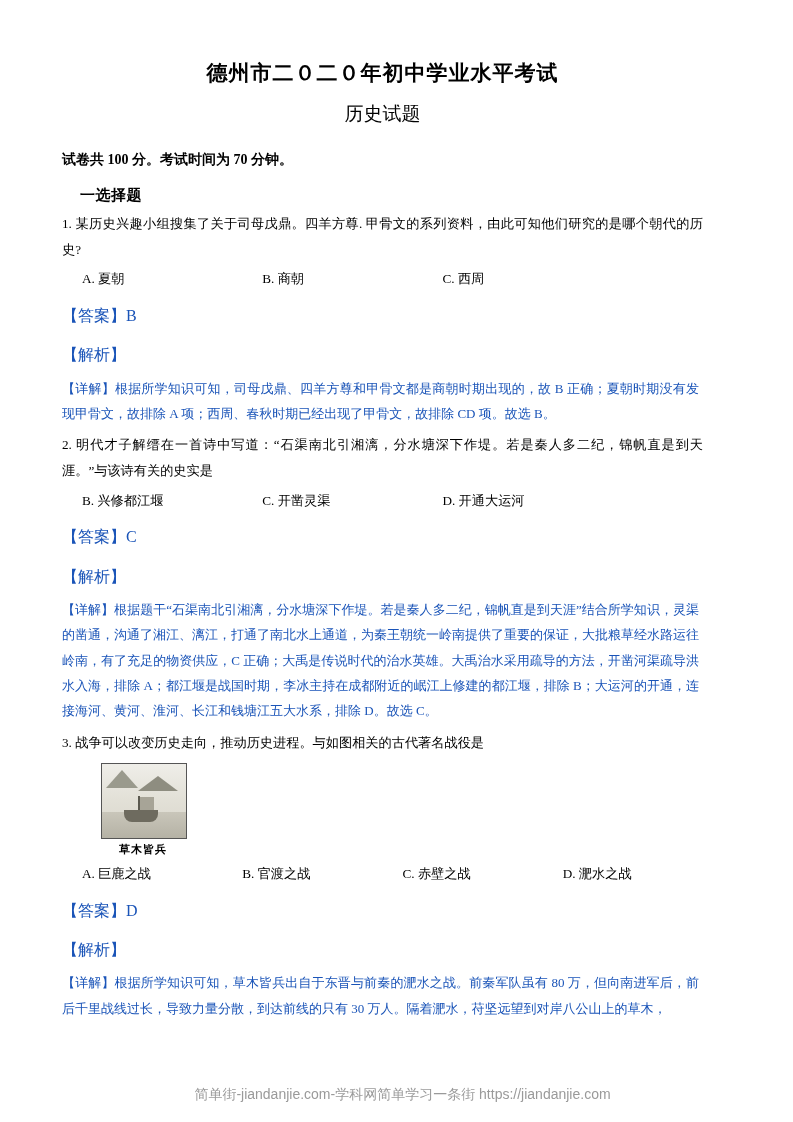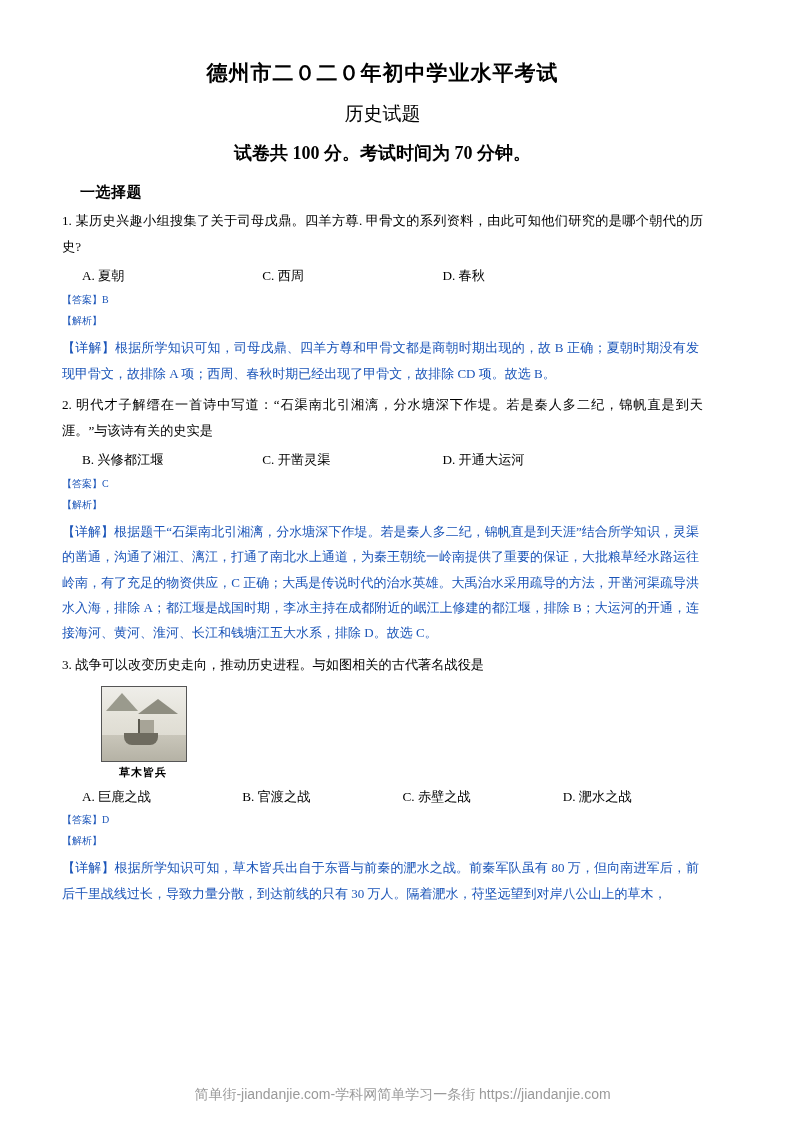--- a/index.html
+++ b/index.html
@@ -31,24 +31,23 @@
     line-height: 1.5;
   }
   .title-sub {
     text-align: center;
     font-size: 19px;
     font-weight: normal;
     margin: 10px 0 0 0;
     line-height: 1.5;
   }
   .title-note {
-    text-align: center;
-    font-size: 18px;
-    font-weight: bold;
-    margin: 12px 0 0 0;
+    font-size: 14px;
+    font-weight: bold;
+    margin: 21px 0 0 0;
     line-height: 1.5;
   }
   .section-head {
     font-size: 15px;
     font-weight: bold;
     margin: 16px 0 6px 18px;
     letter-spacing: 0.5px;
   }
   .q-text {
     font-size: 13.2px;
@@ -62,23 +61,23 @@
     line-height: 1.95;
     margin: 4px 0 0 0;
   }
   .choices > div {
     width: 25%;
     box-sizing: border-box;
     margin-left: 20px;
   }
   .ans, .exp-label {
     color: #1a54b8;
-    font-size: 10px;
-    line-height: 1.95;
-    margin: 1px 0 0 0;
+    font-size: 16px;
+    line-height: 1.95;
+    margin: 8px 0 0 0;
   }
   .detail {
     color: #1a54b8;
     font-size: 13px;
     line-height: 1.95;
     margin: 5px 4px 0 0;
     text-align: justify;
   }
   .figure {
     margin: 8px 6px 0 8px;
@@ -163,22 +162,22 @@
   <div class="title-main">德州市二０二０年初中学业水平考试</div>
   <div class="title-sub">历史试题</div>
   <div class="title-note">试卷共 100 分。考试时间为 70 分钟。</div>
 
   <div class="section-head">一选择题</div>
 
   <div>
     <div class="q-text">1. 某历史兴趣小组搜集了关于司母戊鼎。四羊方尊. 甲骨文的系列资料，由此可知他们研究的是哪个朝代的历史?</div>
     <div class="choices">
       <div>A. 夏朝</div>
+      <div>B. 商朝</div>
       <div>C. 西周</div>
-      <div>D. 春秋</div>
     </div>
     <div class="ans"><span>【答案】</span><span>B</span></div>
     <div class="exp-label">【解析】</div>
     <div class="detail">【详解】根据所学知识可知，司母戊鼎、四羊方尊和甲骨文都是商朝时期出现的，故 B 正确；夏朝时期没有发现甲骨文，故排除 A 项；西周、春秋时期已经出现了甲骨文，故排除 CD 项。故选 B。</div>
   </div>
 
   <div>
     <div class="q-text">2. 明代才子解缙在一首诗中写道：“石渠南北引湘漓，分水塘深下作堤。若是秦人多二纪，锦帆直是到天涯。”与该诗有关的史实是</div>
     <div class="choices">
       <div>B. 兴修都江堰</div>

